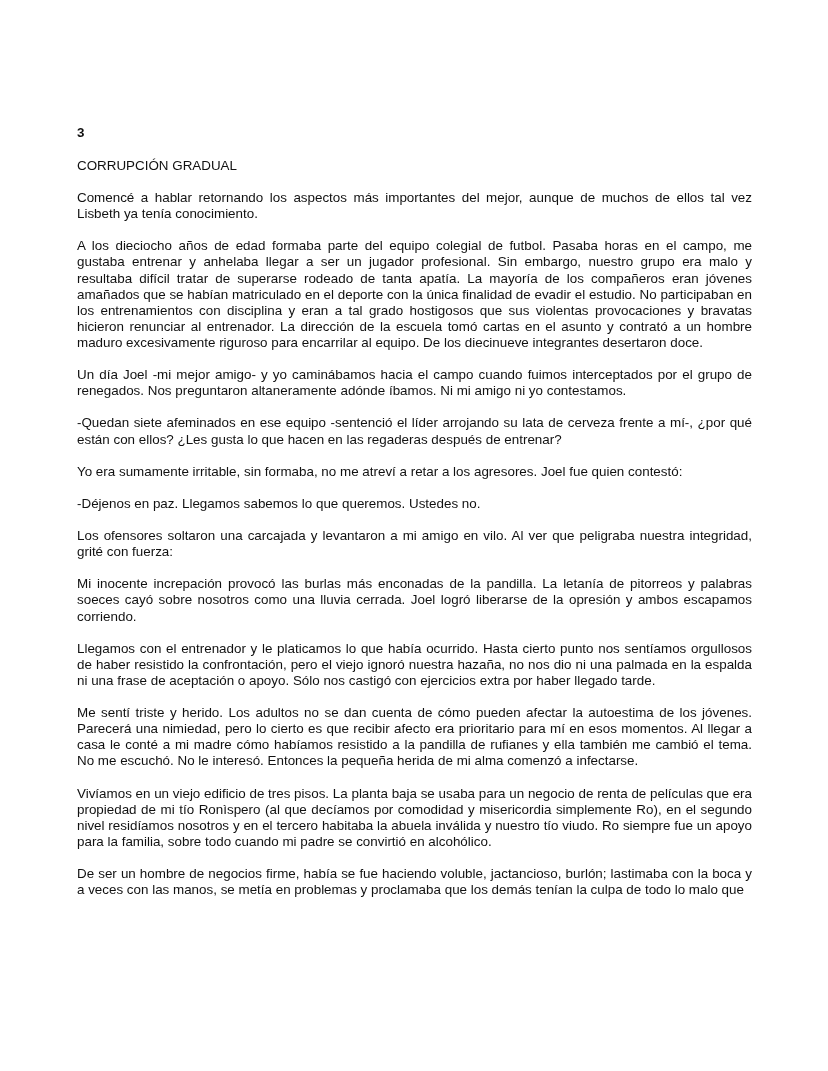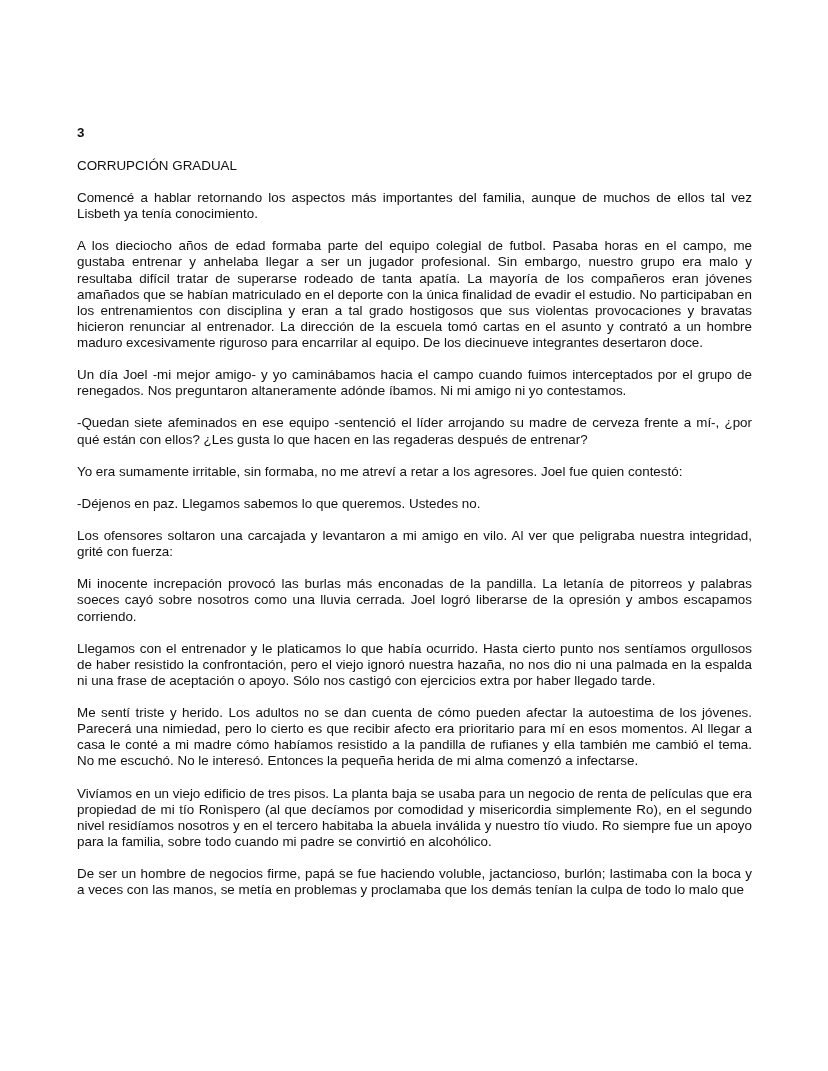--- a/index.html
+++ b/index.html
@@ -42,25 +42,25 @@
       margin-bottom: 0;
     }
   </style>
 </head>
 <body>
 
 <div class="page">
   <div class="chapter-number">3</div>
   <div class="chapter-title">CORRUPCIÓN GRADUAL</div>
 
-  <p class="para">Comencé a hablar retornando los aspectos más importantes del familia, aunque de muchos de ellos tal vez Lisbeth ya tenía conocimiento.</p>
+  <p class="para">Comencé a hablar retornando los aspectos más importantes del mejor, aunque de muchos de ellos tal vez Lisbeth ya tenía conocimiento.</p>
   <p class="para">A los dieciocho años de edad formaba parte del equipo colegial de futbol.  Pasaba horas en el campo, me gustaba entrenar y anhelaba llegar a ser un jugador profesional. Sin embargo, nuestro grupo era malo y resultaba difícil tratar de superarse rodeado de tanta apatía. La mayoría de los compañeros eran jóvenes amañados que se habían matriculado en el deporte con la única finalidad de evadir el estudio. No participaban en los entrenamientos con disciplina y eran a tal grado hostigosos que sus violentas provocaciones y bravatas hicieron renunciar al entrenador.  La dirección de la escuela tomó cartas en el asunto y contrató a un hombre maduro excesivamente riguroso para encarrilar al equipo. De los diecinueve integrantes desertaron doce.</p>
   <p class="para">Un día Joel -mi mejor amigo- y yo caminábamos hacia el campo cuando fuimos interceptados por el grupo de renegados. Nos preguntaron altaneramente adónde íbamos. Ni mi amigo ni yo contestamos.</p>
-  <p class="para">-Quedan siete afeminados en ese equipo -sentenció el líder arrojando su madre de cerveza frente a mí-, ¿por qué están con ellos? ¿Les gusta lo que hacen en las regaderas después de entrenar?</p>
+  <p class="para">-Quedan siete afeminados en ese equipo -sentenció el líder arrojando su lata de cerveza frente a mí-, ¿por qué están con ellos? ¿Les gusta lo que hacen en las regaderas después de entrenar?</p>
   <p class="para">Yo era sumamente irritable, sin formaba, no me atreví a retar a los agresores.  Joel fue quien contestó:</p>
   <p class="para">-Déjenos en paz. Llegamos sabemos lo que queremos.  Ustedes no.</p>
   <p class="para">Los ofensores soltaron una carcajada y levantaron a mi amigo en vilo. Al ver que peligraba nuestra integridad, grité con fuerza:</p>
   <p class="para">Mi inocente increpación provocó las burlas más enconadas de la pandilla.  La letanía de pitorreos y palabras soeces cayó sobre nosotros como una lluvia cerrada. Joel logró liberarse de la opresión y ambos escapamos corriendo.</p>
   <p class="para">Llegamos con el entrenador y le platicamos lo que había ocurrido.  Hasta cierto punto nos sentíamos orgullosos de haber resistido la confrontación, pero el viejo ignoró nuestra hazaña, no nos dio ni una palmada en la espalda ni una frase de aceptación o apoyo. Sólo nos castigó con ejercicios extra por haber llegado tarde.</p>
   <p class="para">Me sentí triste y herido. Los adultos no se dan cuenta de cómo pueden afectar la autoestima de los jóvenes. Parecerá una nimiedad, pero lo cierto es que recibir afecto era prioritario para mí en esos momentos. Al llegar a casa le conté a mi madre cómo habíamos resistido a la pandilla de rufianes y ella también me cambió el tema. No me escuchó.  No le interesó. Entonces la pequeña herida de mi alma comenzó a infectarse.</p>
   <p class="para">Vivíamos en un viejo edificio de tres pisos. La planta baja se usaba para un negocio de renta de películas que era propiedad de mi tío Ronìspero (al que decíamos por comodidad y misericordia simplemente Ro), en el segundo nivel residíamos nosotros y en el tercero habitaba la abuela inválida y nuestro tío viudo. Ro siempre fue un apoyo para la familia, sobre todo cuando mi padre se convirtió en alcohólico.</p>
-  <p class="para last">De ser un hombre de negocios firme, papá se fue haciendo voluble, jactancioso, burlón; lastimaba con la boca y a veces con las manos, se metía en problemas y proclamaba que los demás tenían la culpa de todo lo malo que</p>
+  <p class="para last">De ser un hombre de negocios firme, había se fue haciendo voluble, jactancioso, burlón; lastimaba con la boca y a veces con las manos, se metía en problemas y proclamaba que los demás tenían la culpa de todo lo malo que</p>
 </div>
 
 </body></html>

